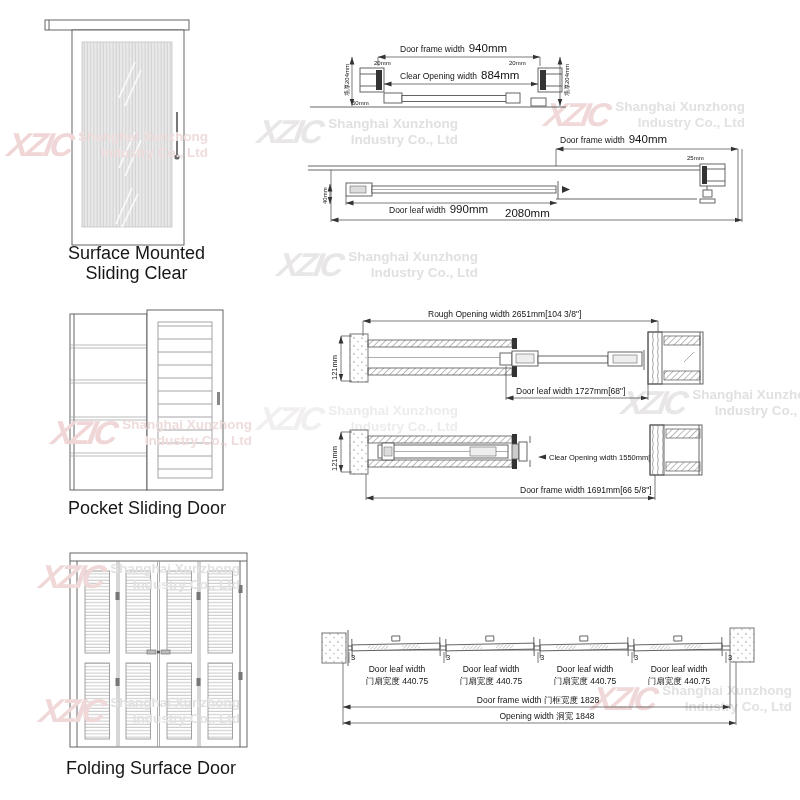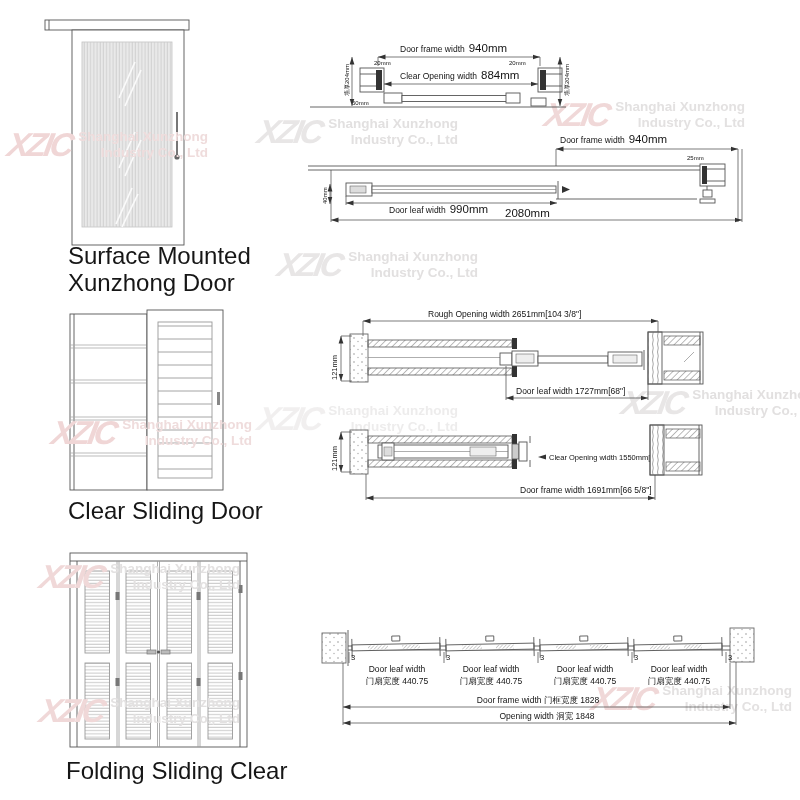--- a/index.html
+++ b/index.html
@@ -23,21 +23,21 @@
   .sn{stroke:#555;stroke-width:.9;fill:none;}
   .thin{stroke:#777;stroke-width:.6;fill:none;}
   .dim{stroke:#444;stroke-width:.7;fill:none;}
   .dk{fill:#333;stroke:none;}
   svg text{fill:#141414;font-family:"Liberation Sans",sans-serif;}
   .t6{font-size:6px;}
   .t7{font-size:7.5px;}
   .t8{font-size:8.5px;}
   .t11{font-size:11.5px;}
   
-  .caption{position:absolute;z-index:4;color:#161616;font-size:24px;line-height:1.12;}
+  .caption{position:absolute;z-index:4;color:#161616;font-size:18px;line-height:1.12;text-align:center;}
 </style>
 </head>
 <body>
 
 <div class="page">
 
   <div class="wm gray" style="left:258px;top:115px">
     <span class="wm-logo">XZIC</span>
     <span class="wm-text">
         <span>Shanghai Xunzhong</span>
@@ -405,18 +405,18 @@
   <div class="wm mixed wm-front" style="left:40px;top:694px">
     <span class="wm-logo">XZIC</span>
     <span class="wm-text">
         <span>Shanghai Xunzhong</span>
         <span>Industry Co., Ltd</span>
       </span>
   </div>
 
   <div class="caption" style="left:68px;top:243px">
     <div>Surface Mounted</div>
-    <div>Xunzhong Door</div>
-  </div>
-  <div class="caption" style="left:68px;top:498px">Clear Sliding Door</div>
-  <div class="caption" style="left:66px;top:758px">Folding Sliding Clear</div>
+    <div>Sliding Clear</div>
+  </div>
+  <div class="caption" style="left:68px;top:498px">Pocket Sliding Door</div>
+  <div class="caption" style="left:66px;top:758px">Folding Surface Door</div>
 
 </div>
 
 </body></html>

